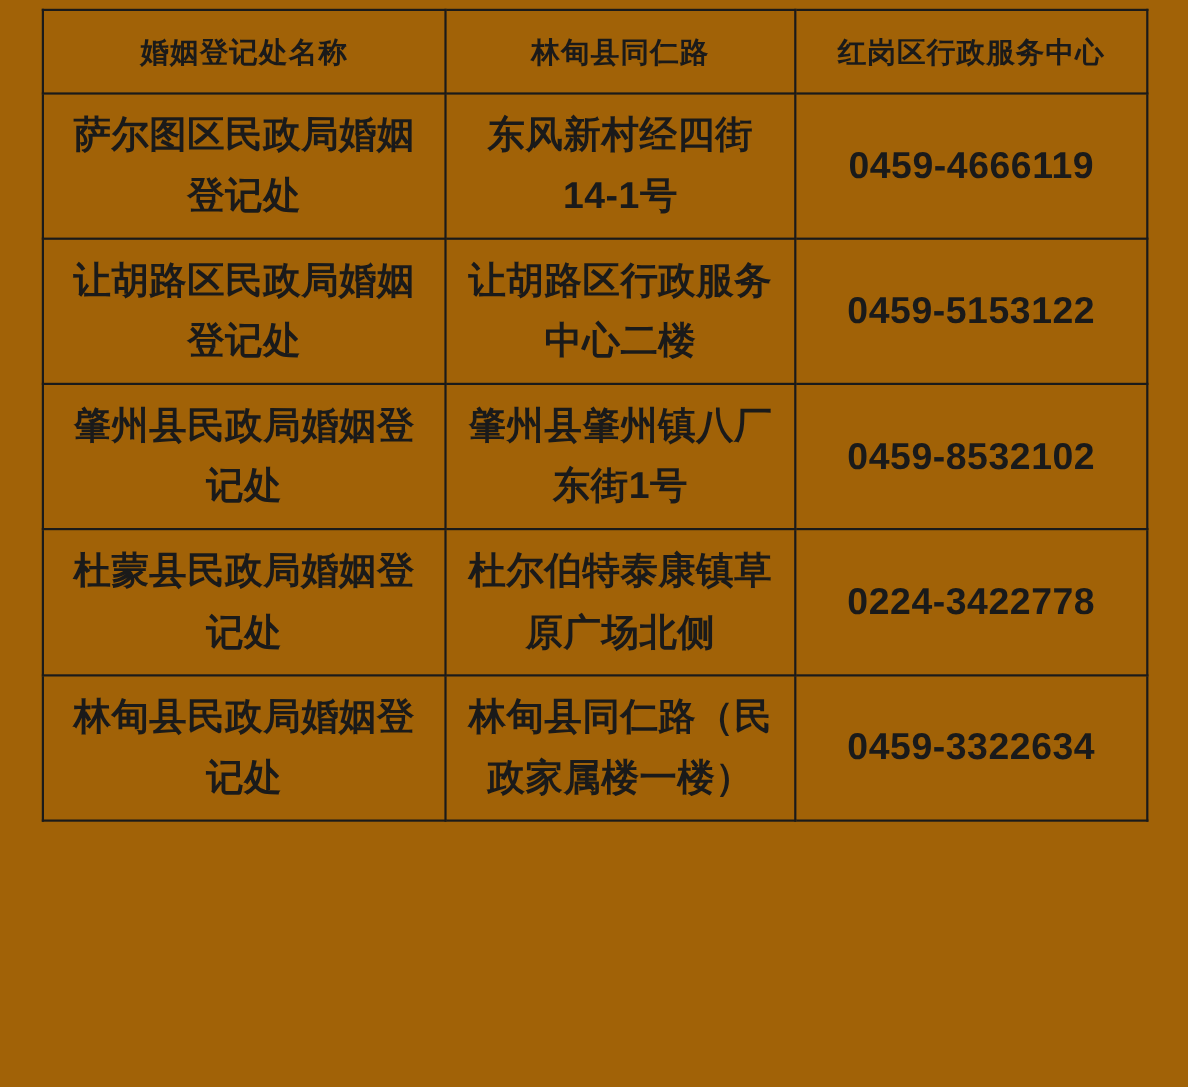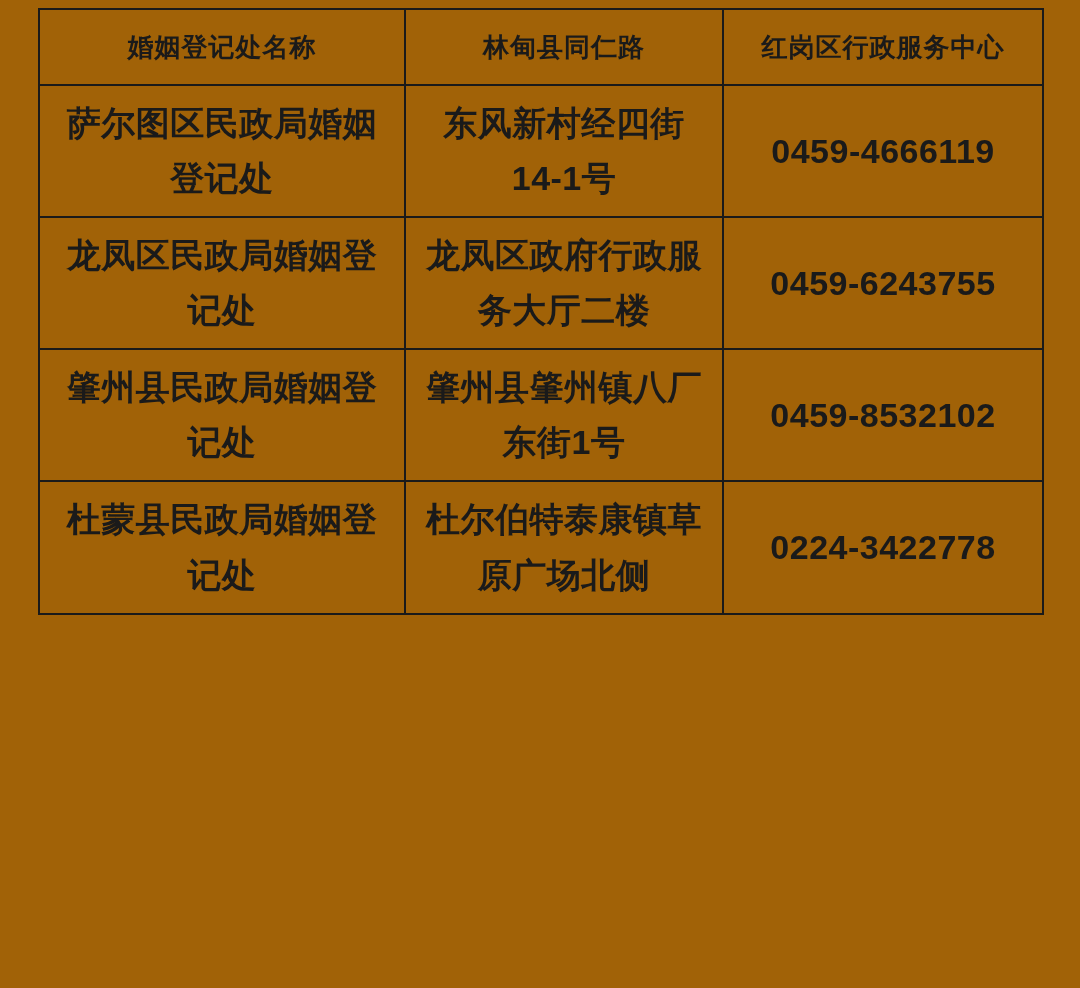--- a/index.html
+++ b/index.html
@@ -81,29 +81,34 @@
         <th>红岗区行政服务中心</th>
       </tr>
     </thead>
     <tbody>
       <tr>
         <td class="name-cell">萨尔图区民政局婚姻登记处</td>
         <td class="addr-cell">东风新村经四街14-1号</td>
         <td class="phone-cell">0459-4666119</td>
       </tr>
       <tr>
-        <td class="name-cell">龙凤区民政局婚姻登记处</td>
-        <td class="addr-cell">龙凤区政府行政服务大厅二楼</td>
-        <td class="phone-cell">0459-6243755</td>
+        <td class="name-cell">让胡路区民政局婚姻登记处</td>
+        <td class="addr-cell">让胡路区行政服务中心二楼</td>
+        <td class="phone-cell">0459-5153122</td>
       </tr>
       <tr>
         <td class="name-cell">肇州县民政局婚姻登记处</td>
         <td class="addr-cell">肇州县肇州镇八厂东街1号</td>
         <td class="phone-cell">0459-8532102</td>
       </tr>
       <tr>
         <td class="name-cell">杜蒙县民政局婚姻登记处</td>
         <td class="addr-cell">杜尔伯特泰康镇草原广场北侧</td>
         <td class="phone-cell">0224-3422778</td>
       </tr>
+      <tr>
+        <td class="name-cell">林甸县民政局婚姻登记处</td>
+        <td class="addr-cell">林甸县同仁路（民政家属楼一楼）</td>
+        <td class="phone-cell">0459-3322634</td>
+      </tr>
     </tbody>
   </table>
 </div>
 
 </body></html>

